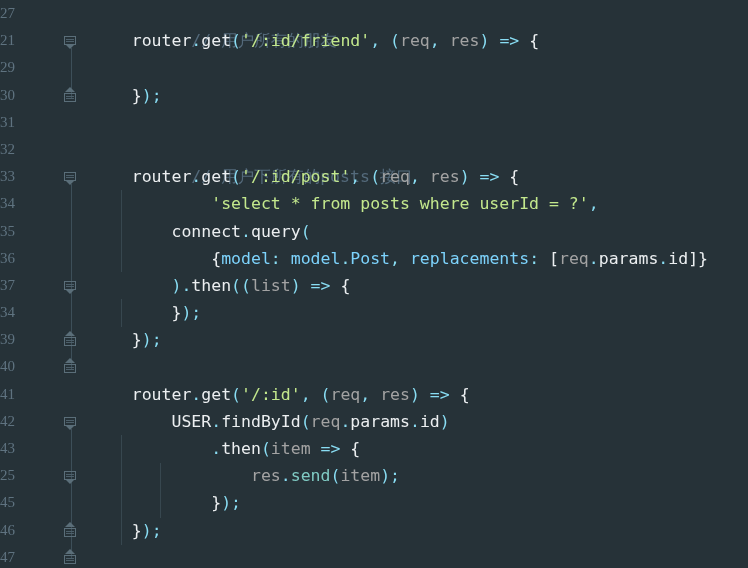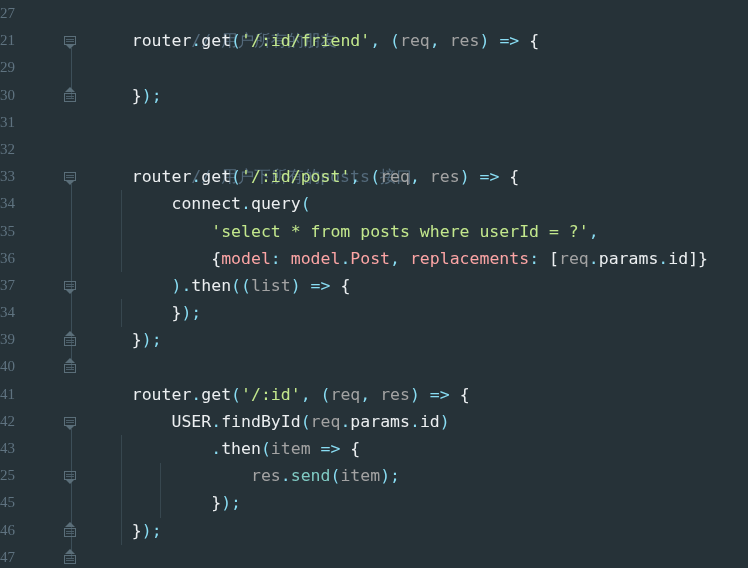--- a/index.html
+++ b/index.html
@@ -133,21 +133,21 @@
   
   .t-comment  { color: #546a7b; }
   .t-plain    { color: #eceff1; }
   .t-string   { color: #c3e88d; }
   .t-method   { color: #80cbc4; }
   .t-param    { color: #a3a3a3; }
   .t-punct    { color: #89ddf3; }
   .t-paren    { color: #89ddf3; }
   .t-arrow    { color: #89ddf3; }
   .t-brace    { color: #eceff1; }
-  .t-key      { color: #fca5a5; }
+  .t-key      { color: #7dd3fc; }
   .t-dot      { color: #89ddf3; }
   .t-semi     { color: #89ddf3; }
 
   .squiggle {
     text-decoration: none;
     border-bottom: 0;
     background-image: linear-gradient(45deg, transparent 45%, #9e9e9e 45%, #9e9e9e 55%, transparent 55%),
                       linear-gradient(-45deg, transparent 45%, #9e9e9e 45%, #9e9e9e 55%, transparent 55%);
     background-size: 4px 3px;
     background-repeat: repeat-x;
@@ -291,23 +291,23 @@
     <div class="code-row"><span>    </span><span class="t-brace">}</span><span class="t-paren">)</span><span class="t-semi">;</span></div>
 
     <div class="code-row"></div>
 
     <div class="code-row">
       <span class="t-comment">    // 用户下所有的posts 接口</span>
     </div>
 
     <div class="code-row"><span>    </span><span class="t-plain">router</span><span class="t-dot">.</span><span class="t-plain">get</span><span class="t-paren">(</span><span class="t-string">'/:id/post'</span><span class="t-punct">,</span><span> </span><span class="t-paren">(</span><span class="t-param">req</span><span class="t-punct">,</span><span> </span><span class="t-param">res</span><span class="t-paren">)</span><span> </span><span class="t-arrow">=&gt;</span><span> </span><span class="t-brace">{</span></div>
 
+    <div class="code-row"><span>            </span><span class="t-string">'select * from posts where userId = ?'</span><span class="t-punct">,</span></div>
+
     <div class="code-row"><span>        </span><span class="t-plain">connect</span><span class="t-dot">.</span><span class="t-plain">query</span><span class="t-paren">(</span></div>
-
-    <div class="code-row"><span>            </span><span class="t-string">'select * from posts where userId = ?'</span><span class="t-punct">,</span></div>
 
     <div class="code-row"><span>            </span><span class="t-brace">{</span><span class="t-key">model</span><span class="t-punct">:</span><span> </span><span class="t-key">model</span><span class="t-dot">.</span><span class="t-key">Post</span><span class="t-punct">,</span><span> </span><span class="t-key">replacements</span><span class="t-punct">:</span><span> </span><span class="t-plain">[</span><span class="t-param">req</span><span class="t-dot">.</span><span class="t-plain">params</span><span class="t-dot">.</span><span class="t-plain">id</span><span class="t-plain">]</span><span class="t-brace">}</span></div>
 
     <div class="code-row"><span>        </span><span class="t-paren">)</span><span class="t-dot">.</span><span class="t-plain">then</span><span class="t-paren">((</span><span class="t-param">list</span><span class="t-paren">)</span><span> </span><span class="t-arrow">=&gt;</span><span> </span><span class="t-brace">{</span></div>
 
 
     <div class="code-row"><span>        </span><span class="t-brace">}</span><span class="t-paren">)</span><span class="t-semi">;</span></div>
 
     <div class="code-row"><span>    </span><span class="t-brace">}</span><span class="t-paren">)</span><span class="t-semi">;</span></div>
 

